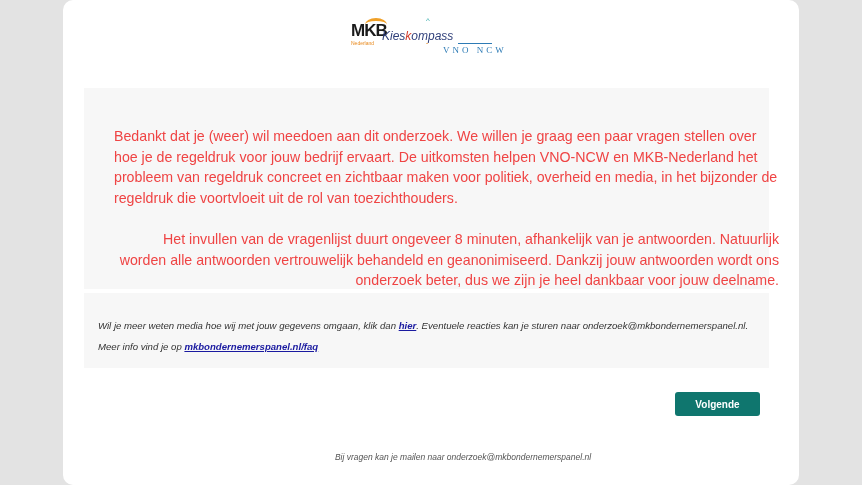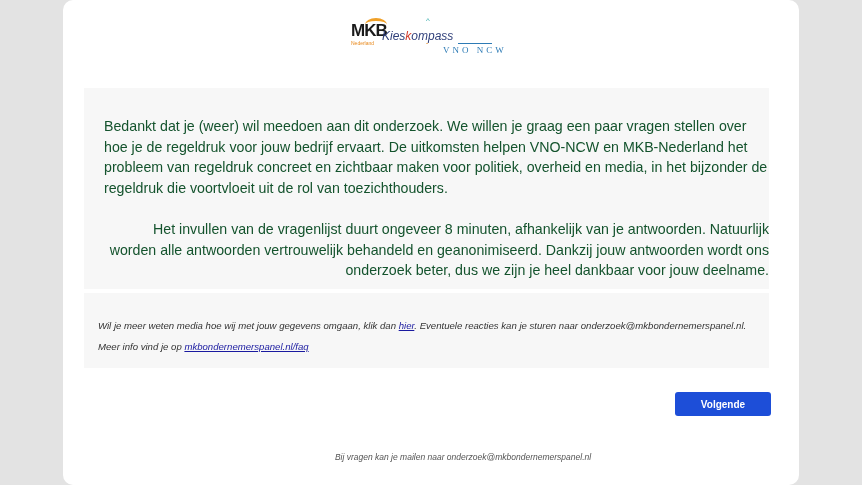--- a/index.html
+++ b/index.html
@@ -38,35 +38,35 @@
     font-size: 9px; color: #2e7bb5; letter-spacing: 3px; margin-top: 16px;
   }
   .vno-line { position: absolute; left: 107px; top: 25px; width: 34px; height: 1px; background: #2e7bb5; }
 
   .box {
     position: absolute; left: 21px; width: 685px; background: #f7f7f7;
     color: #2e3440;
   }
   .box-intro { top: 88px; height: 201px; }
   .box-intro p {
-    margin: 6px; position: absolute; left: 14px; width: 665px;
-    font-size: 14.2px; line-height: 20.6px; color: #14532d;
+    margin: 16px; position: absolute; left: 14px; width: 665px;
+    font-size: 14.2px; line-height: 20.6px; color: #ef4444;
   }
   .p1 { top: 22px; }
   .p2 { top: 125px; text-align: right; }
   .box-info { top: 293px; height: 75px; }
   .box-info p {
     margin: 0; position: absolute; left: 14px; top: 22px; width: 670px;
     font-size: 9.6px; line-height: 21px; font-style: italic; color: #333;
   }
-  .box-info a { color: #1a1aa0; text-decoration: underline; font-weight: normal; }
+  .box-info a { color: #1a1aa0; text-decoration: underline; font-weight: bold; }
 
   .next-btn {
-    position: absolute; left: 612px; top: 392px; width: 96px; height: 24px;
-    background: #1d4ed8; color: #fff; border: none; border-radius: 3px;
+    position: absolute; left: 612px; top: 392px; width: 85px; height: 24px;
+    background: #0f766e; color: #fff; border: none; border-radius: 3px;
     font-size: 10px; font-weight: bold; font-family: "Liberation Sans", sans-serif;
     cursor: pointer;
   }
   .footer {
     position: absolute; left: 0; width: 736px; top: 452px; text-align: center;
     font-size: 8.5px; font-style: italic; color: #555; margin-left: 32px;
   }
 </style>
 </head>
 <body>

